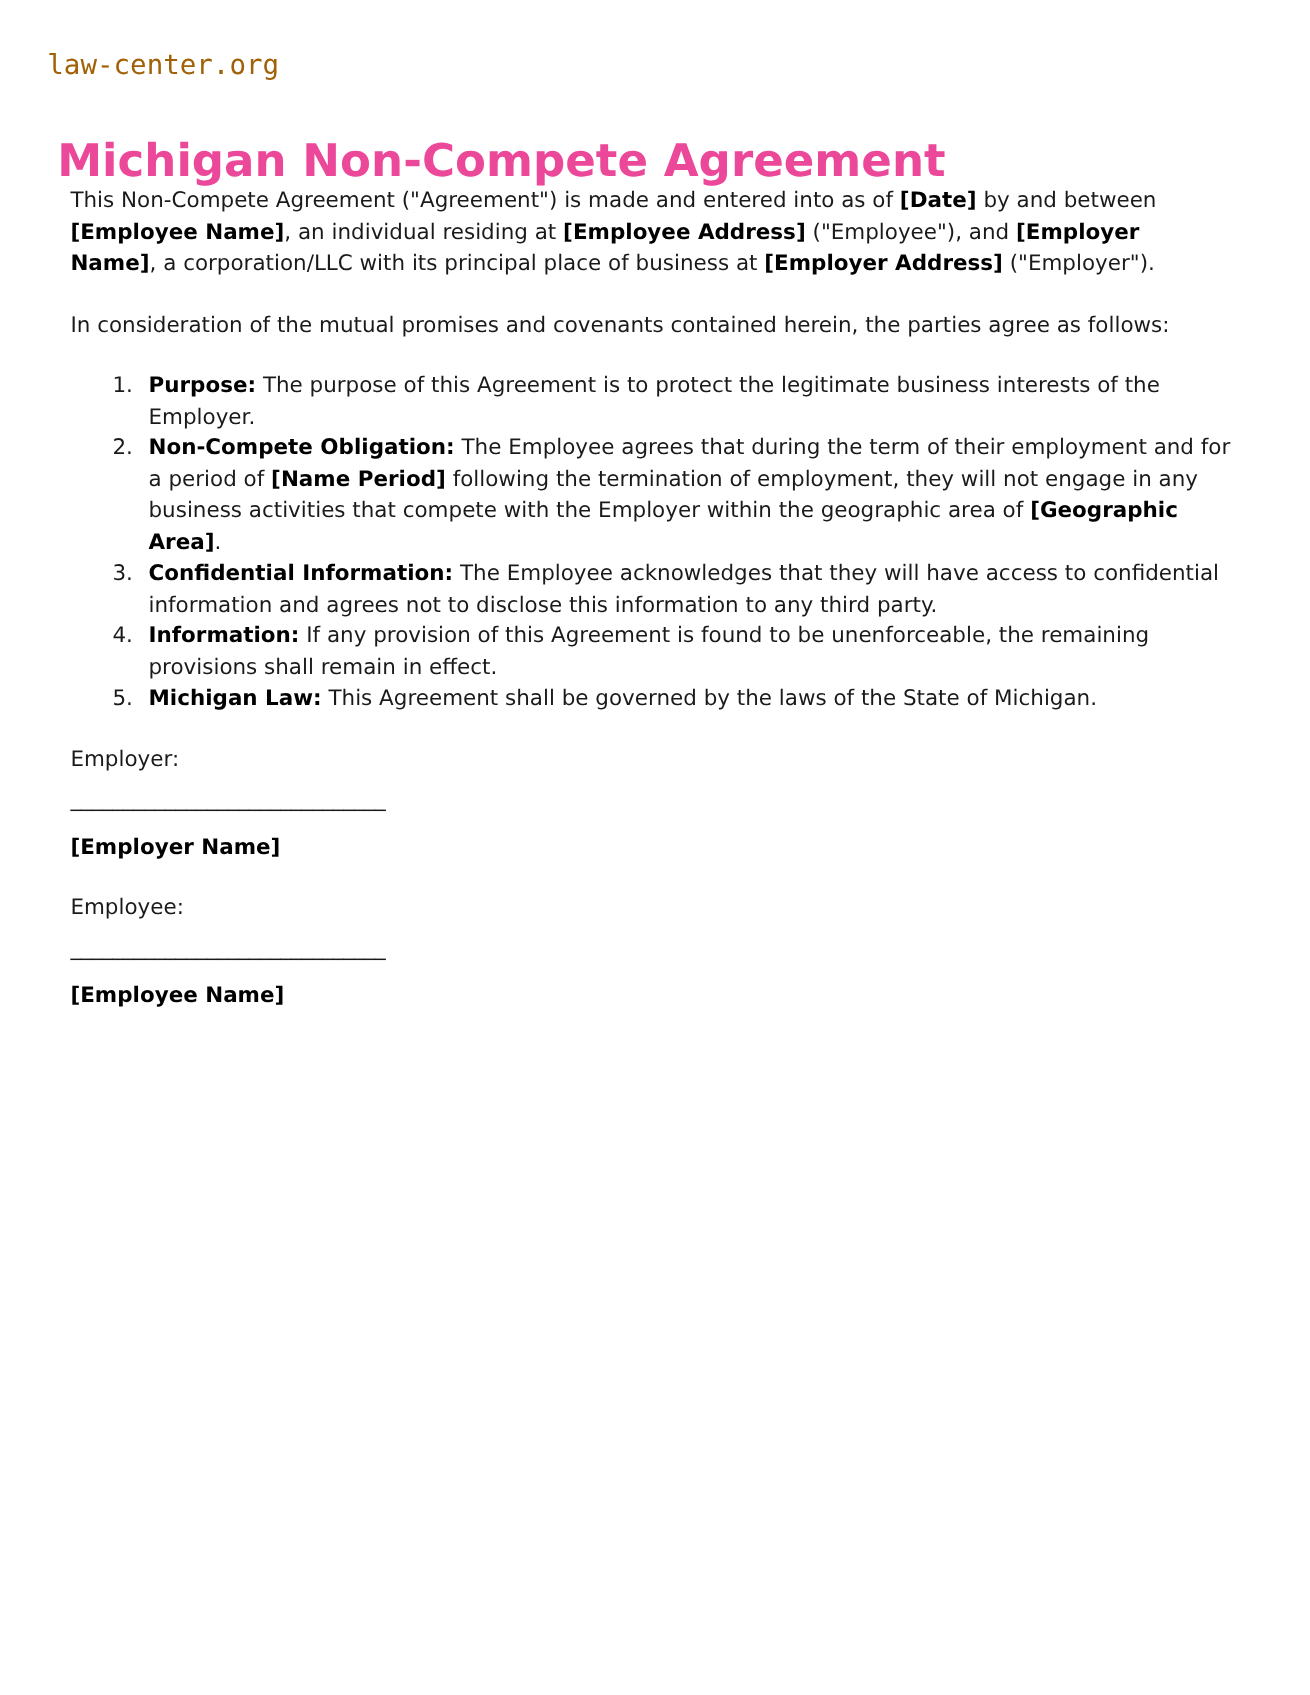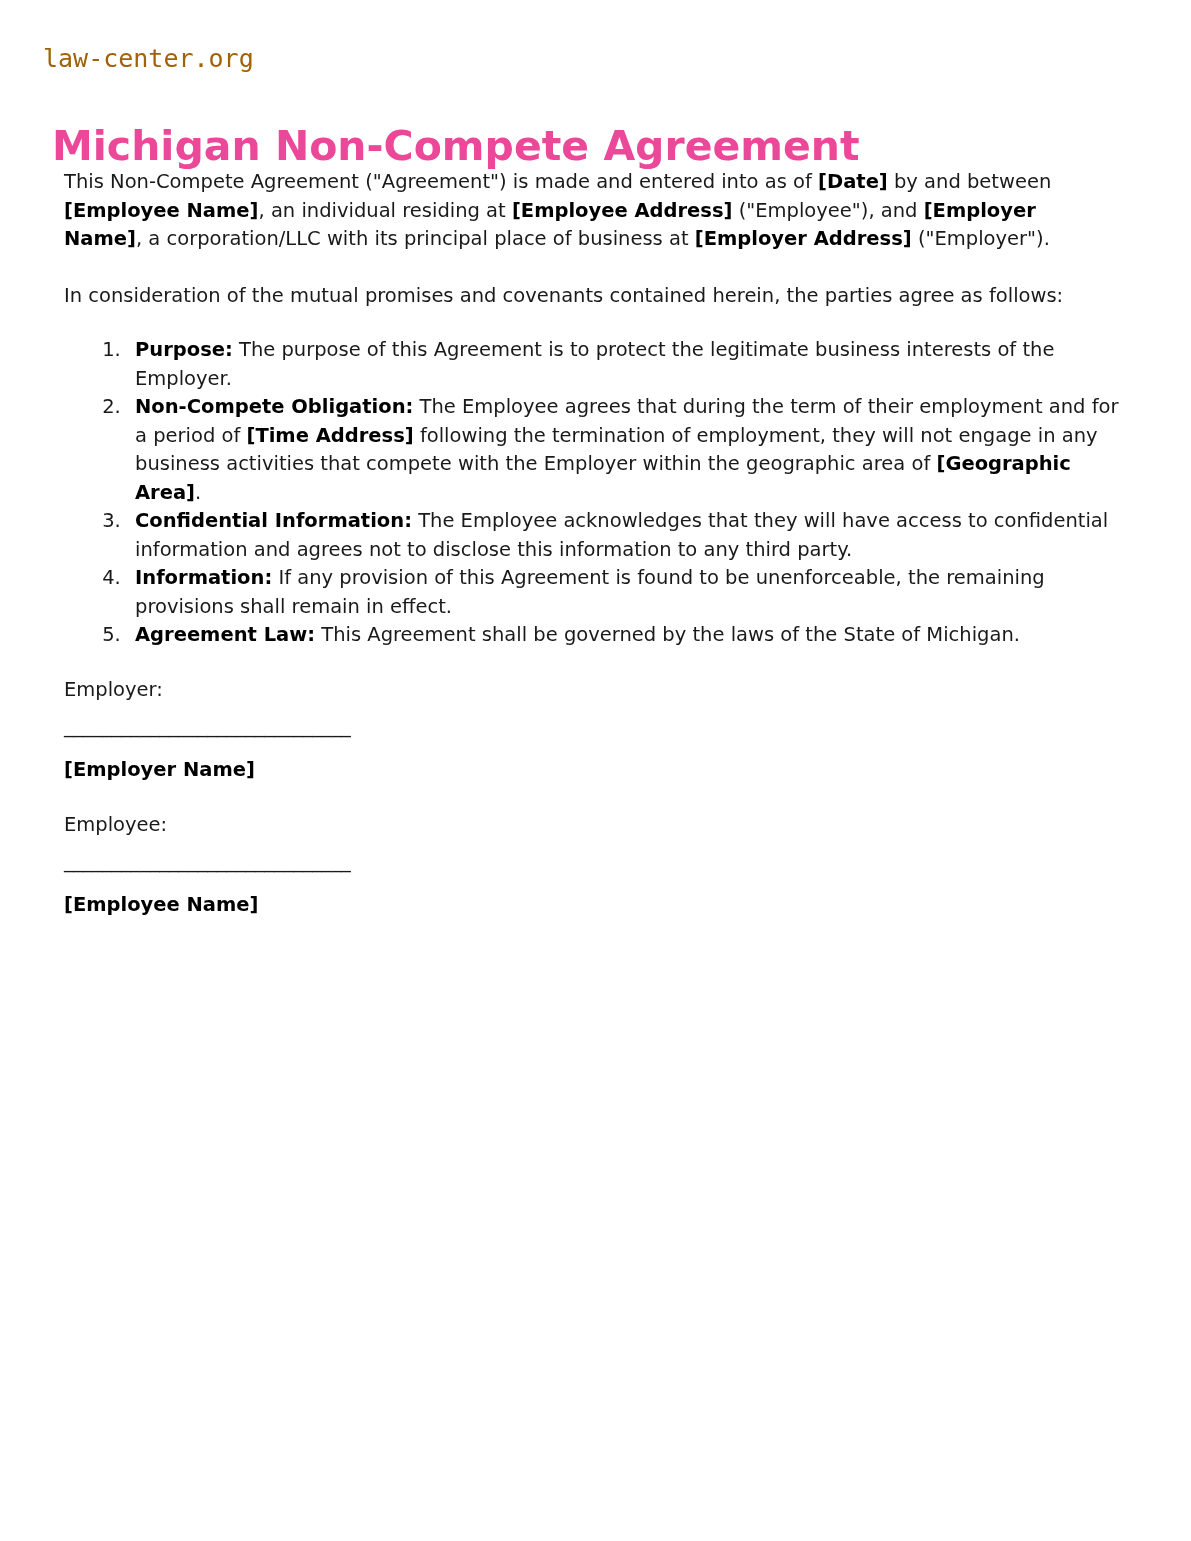--- a/index.html
+++ b/index.html
@@ -137,27 +137,27 @@
   <div class="content">
 
     <p class="para"><span>This Non-Compete Agreement ("Agreement") is made and entered into as of </span><b>[Date]</b><span> by and between </span><b>[Employee Name]</b><span>, an individual residing at </span><b>[Employee Address]</b><span> ("Employee"), and </span><b>[Employer Name]</b><span>, a corporation/LLC with its principal place of business at </span><b>[Employer Address]</b><span> ("Employer").</span></p>
 
     <p class="para tight">In consideration of the mutual promises and covenants contained herein, the parties agree as follows:</p>
 
     <ol class="clauses">
 
       <li><b>Purpose:</b><span> The purpose of this Agreement is to protect the legitimate business interests of the Employer.</span></li>
 
-      <li><b>Non-Compete Obligation:</b><span> The Employee agrees that during the term of their employment and for a period of </span><b>[Time Address]</b><span> following the termination of employment, they will not engage in any business activities that compete with the Employer within the geographic area of </span><b>[Geographic Area]</b><span>.</span></li>
+      <li><b>Non-Compete Obligation:</b><span> The Employee agrees that during the term of their employment and for a period of </span><b>[Name Period]</b><span> following the termination of employment, they will not engage in any business activities that compete with the Employer within the geographic area of </span><b>[Geographic Area]</b><span>.</span></li>
 
       <li><b>Confidential Information:</b><span> The Employee acknowledges that they will have access to confidential information and agrees not to disclose this information to any third party.</span></li>
 
       <li><b>Information:</b><span> If any provision of this Agreement is found to be unenforceable, the remaining provisions shall remain in effect.</span></li>
 
-      <li><b>Agreement Law:</b><span> This Agreement shall be governed by the laws of the State of Michigan.</span></li>
+      <li><b>Michigan Law:</b><span> This Agreement shall be governed by the laws of the State of Michigan.</span></li>
 
     </ol>
 
 
     <div>
       <p class="sig-label">Employer:</p>
       <div class="sig-line">______________________________</div>
       <p class="sig-name">[Employer Name]</p>
     </div>
 

